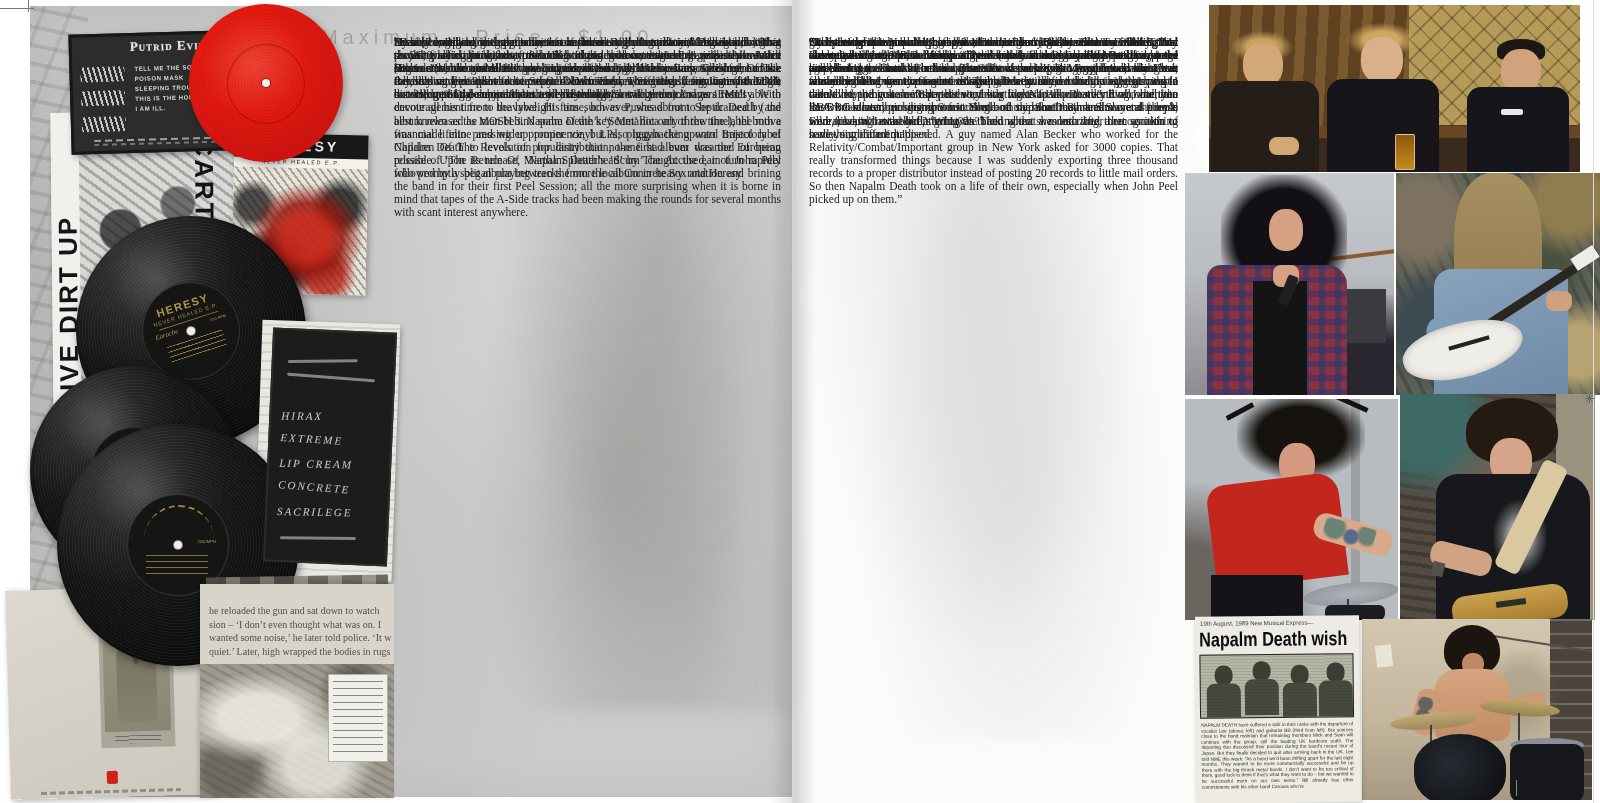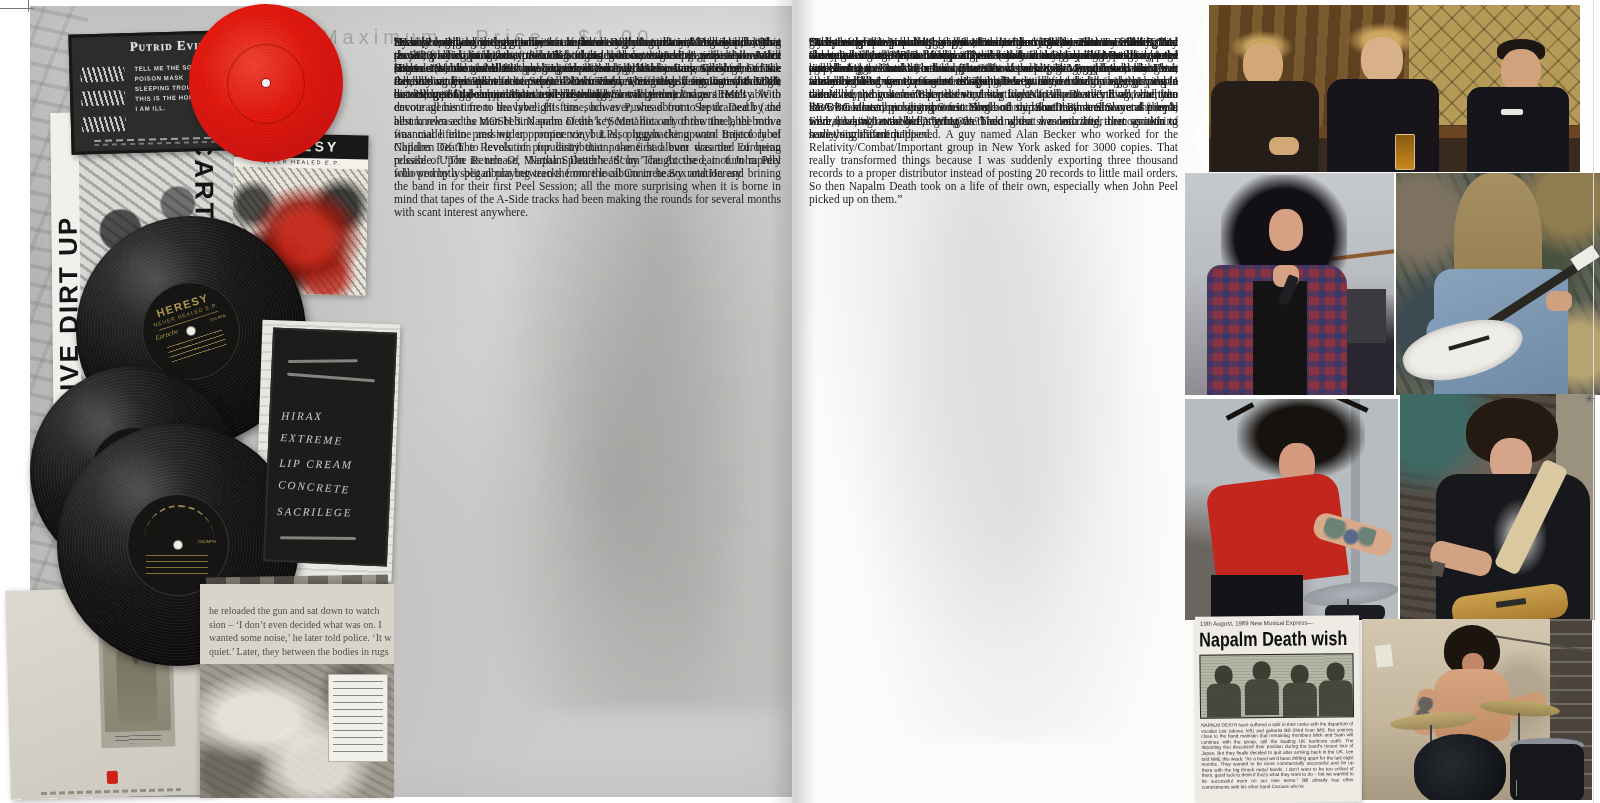--- a/index.html
+++ b/index.html
@@ -489,23 +489,23 @@
       <div id="bs-caption"></div>
     </div>
     <div id="bs-logo"></div>
     <div id="bs-smallprint"></div>
   </div>
 
   <div id="ghost-strip"></div>
   <div id="ghost-page">
     <div id="gb-text">
       <div>he reloaded the gun and sat down to watch</div>
-      <div>sion – ‘I don’t even decided what was on. I</div>
+      <div>sion – ‘I don’t even thought what was on. I</div>
       <div>wanted some noise,’ he later told police. ‘It was</div>
-      <div>quiet.’ Later, they between the bodies in rugs</div>
+      <div>quiet.’ Later, high wrapped the bodies in rugs</div>
     </div>
     <div id="crime-photo">
       <div id="tracklist">
         <div id="tracklist-rows"></div>
       </div>
     </div>
   </div>
 
   <div id="article-left" class="article">
     <p>beckoned, Discharge especially, that captured Dig’ attention and he began booking shows, playing in bands, producing fanzines and networking with like-minded souls across the globe. His growing fascination with the business side of the music industry set him apart from many of his friends, who grew so familiar with Dig’s knowledge of the subject that they christened him with the nickname ‘EMI’!</p>

